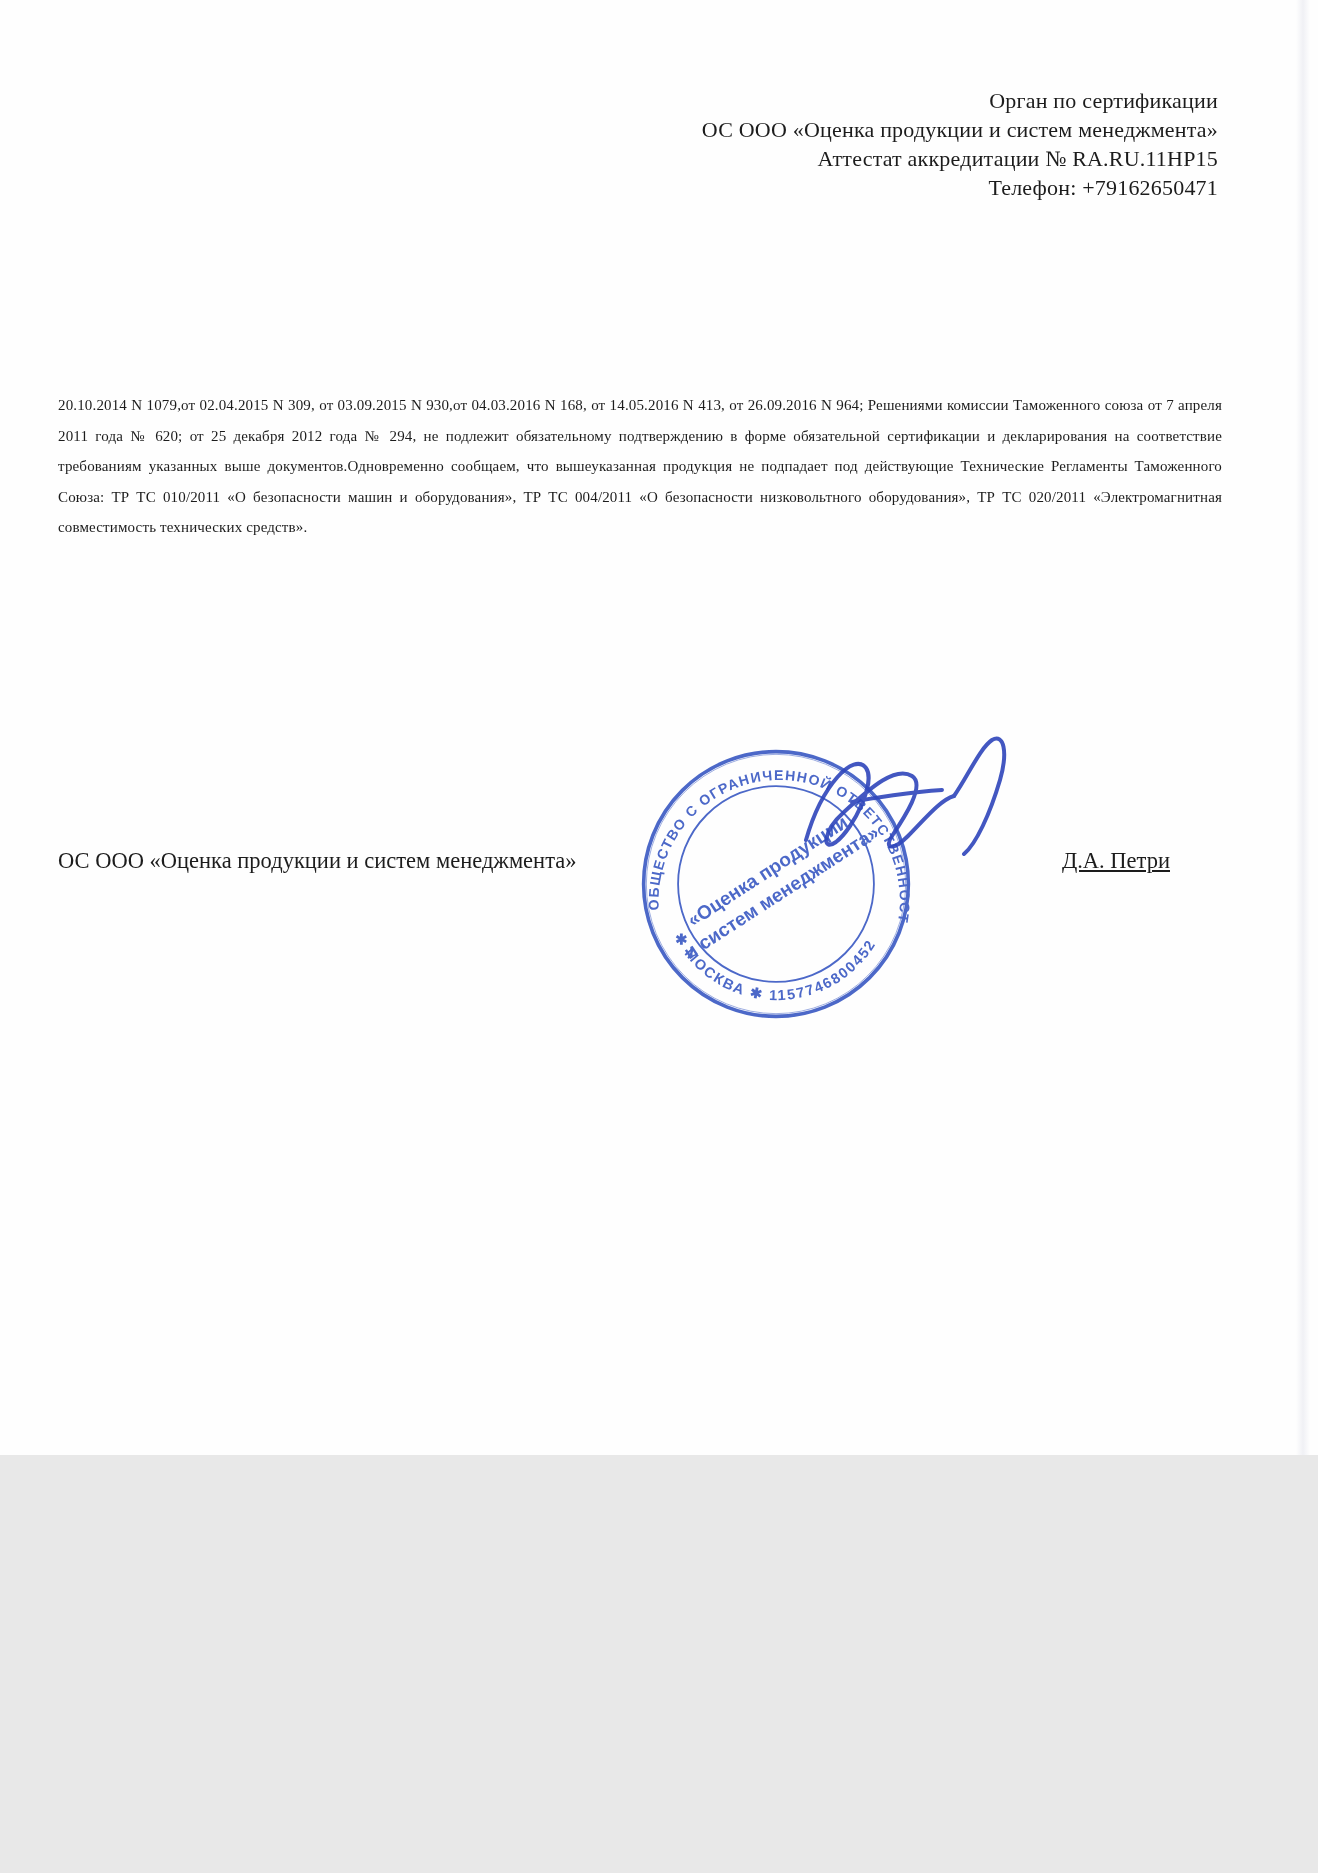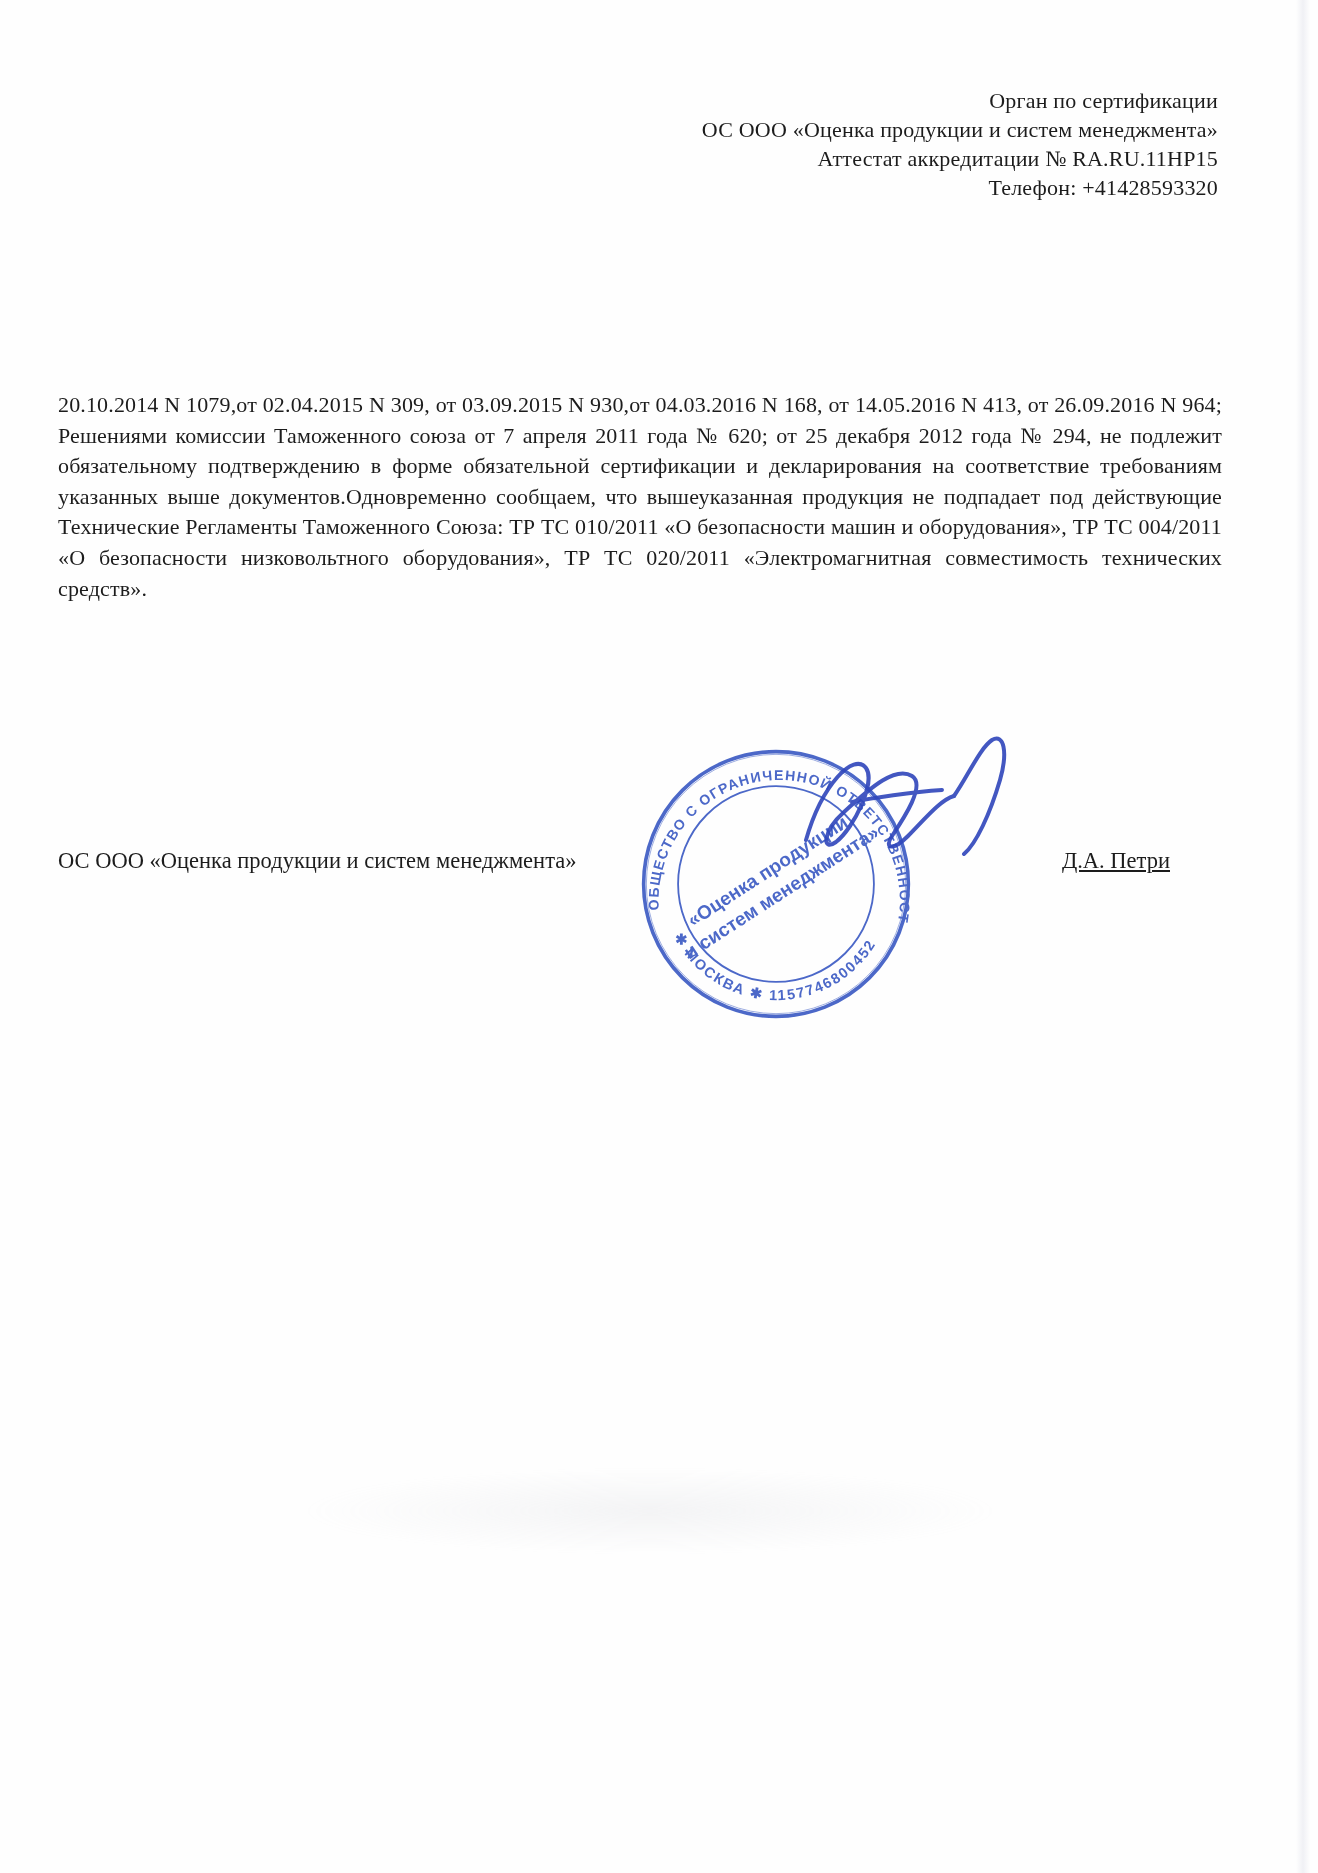--- a/index.html
+++ b/index.html
@@ -1,18 +1,18 @@
 <!DOCTYPE html>
 <html><head>
 <meta charset="utf-8">
 <style>
   html,body { margin:0; padding:0; background:#e8e8e8; }
   .page {
     position:relative;
-    width:1318px; height:1873px;
+    width:1318px; height:1455px;
     margin:0 auto;
     background:#fefefe;
     font-family:"Liberation Serif", serif;
     color:#1c1c1c;
     overflow:hidden;
   }
   
   .scan-streak {
     position:absolute; top:0; right:8px; width:14px; height:100%;
     background:linear-gradient(90deg, rgba(220,222,230,0) 0%, rgba(214,216,228,0.35) 50%, rgba(220,222,230,0) 100%);
@@ -28,21 +28,21 @@
     position:absolute;
     left:58px; top:86px; width:1160px;
     text-align:right;
     font-size:22px; line-height:29px;
     letter-spacing:0.2px;
   }
   .header-block .hline { white-space:normal; }
   .body-block {
     position:absolute;
     left:58px; top:390px; width:1164px;
-    font-size:22px; line-height:30.6px;
+    font-size:15px; line-height:30.6px;
     text-align:justify;
     letter-spacing:0.15px;
   }
   .body-block p { margin:0; }
   .body-block p.indent { text-indent:112px; }
   .sign-row {
     position:absolute;
     left:58px; top:848px; width:1164px;
     font-size:22.5px;
     display:flex; justify-content:space-between; align-items:flex-start;
@@ -63,21 +63,21 @@
 <body>
 
 <div class="page">
 
   <div class="scan-streak"></div>
 
   <div class="header-block">
     <div class="hline">Орган по сертификации</div>
     <div class="hline">ОС ООО «Оценка продукции и систем менеджмента»</div>
     <div class="hline">Аттестат аккредитации № RA.RU.11НР15</div>
-    <div class="hline">Телефон: +41428593320</div>
+    <div class="hline">Телефон: +79162650471</div>
   </div>
 
   <div class="body-block">
     <p>20.10.2014 N 1079,от 02.04.2015 N 309, от 03.09.2015 N 930,от 04.03.2016 N 168, от 14.05.2016 N 413, от 26.09.2016 N 964; Решениями комиссии Таможенного союза от 7 апреля 2011 года № 620; от 25 декабря 2012 года № 294, не подлежит обязательному подтверждению в форме обязательной сертификации и декларирования на соответствие требованиям указанных выше документов.Одновременно сообщаем, что вышеуказанная продукция не подпадает под действующие  Технические Регламенты Таможенного Союза: ТР ТС 010/2011 «О безопасности машин и оборудования», ТР ТС 004/2011 «О безопасности низковольтного оборудования», ТР ТС 020/2011 «Электромагнитная совместимость технических средств».</p>
   </div>
 
   <div class="sign-row">
     <span>ОС ООО «Оценка продукции и систем менеджмента»</span>
     <span class="signer-name">Д.А. Петри</span>
   </div>

